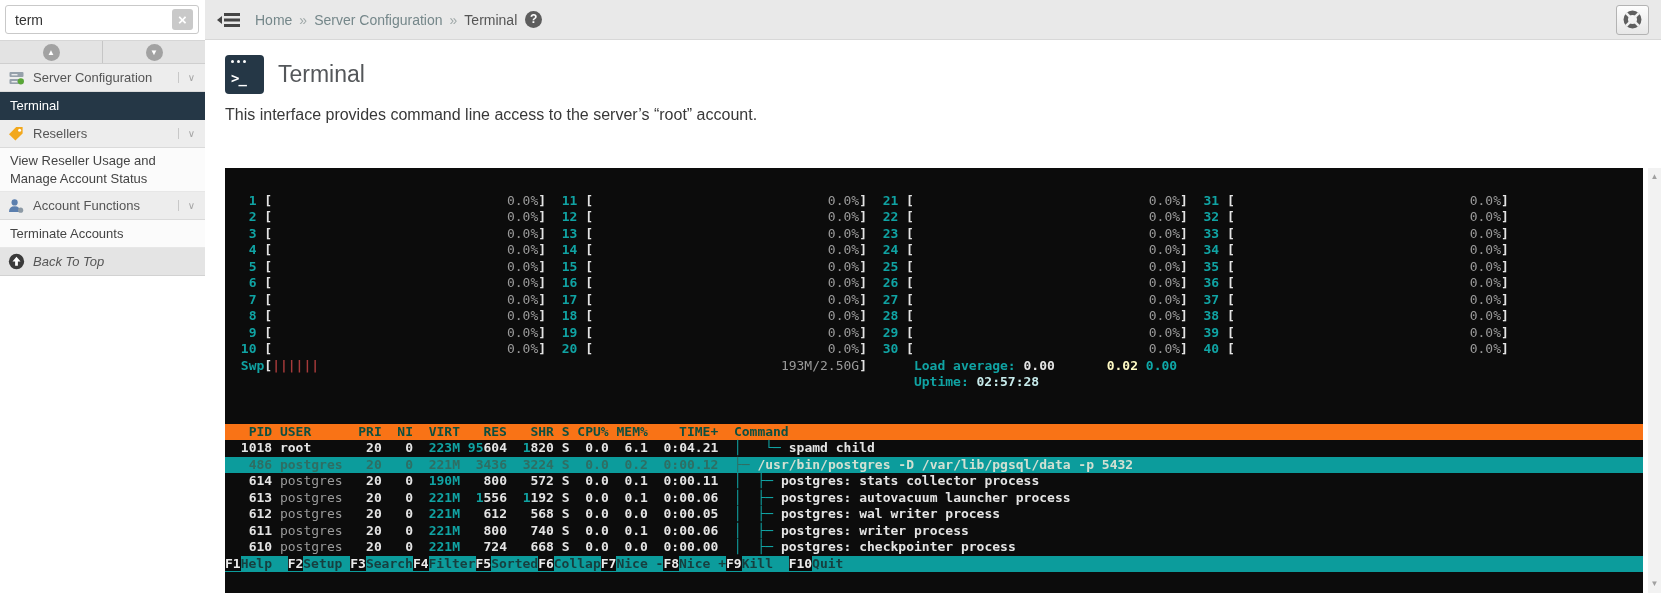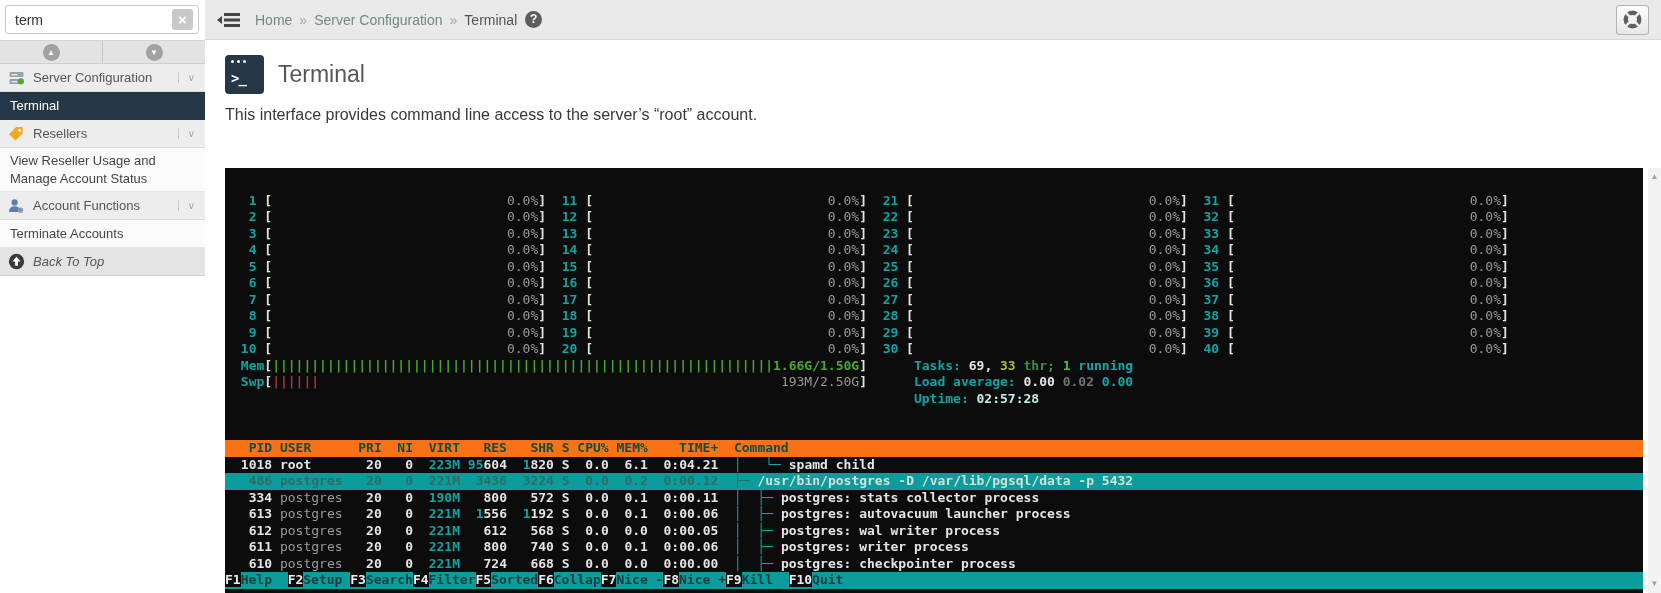--- a/index.html
+++ b/index.html
@@ -75,21 +75,21 @@
   .tline { white-space:pre; height:16.5px; }
   .cy  { color:#10a3a3; }
   .cy2 { color:#0fa8a8; }
   .wb  { color:#e4e4e4; }
   .dim { color:#9a9a9a; font-weight:normal; }
   .grn { color:#46aa2c; }
   .red { color:#a63a3a; }
   .ylw { color:#9dc13d; }
   .dgr { color:#35924d; }
   .bgr { color:#44c832; }
-  .lc  { color:#737373; }
+  .lc  { color:#fef9c3;margin-left:44px; }
   .lc2 { color:#c8ecec; }
   .phdr { background:#f97316; color:#0c4f40; margin:0 -8px; padding:0 8px; }
   .psel { background:#0c9c9c; margin:0 -8px; padding:0 8px; }
   .sel { color:#2f6e63; }
   .selcmd { color:#d2e0d2;text-align:center; }
   .fbar { background:#0c9c9c; margin:0 -8px; padding:0; }
   .fk { color:#ececec; background:#0c0c0c; }
   .fl { color:#173f3f; }
   
   .scrollbar { position:absolute; right:0; top:168px; bottom:0; width:13px; background:#f2f2f2; }
@@ -205,29 +205,28 @@
     <div class="tline"> <span class="cy"> 1</span><span class="wb"> [</span><span class="dim">                              0.0%</span><span class="wb">]</span>  <span class="cy">11</span><span class="wb"> [</span><span class="dim">                              0.0%</span><span class="wb">]</span>  <span class="cy">21</span><span class="wb"> [</span><span class="dim">                              0.0%</span><span class="wb">]</span>  <span class="cy">31</span><span class="wb"> [</span><span class="dim">                              0.0%</span><span class="wb">]</span></div>
     <div class="tline"> <span class="cy"> 2</span><span class="wb"> [</span><span class="dim">                              0.0%</span><span class="wb">]</span>  <span class="cy">12</span><span class="wb"> [</span><span class="dim">                              0.0%</span><span class="wb">]</span>  <span class="cy">22</span><span class="wb"> [</span><span class="dim">                              0.0%</span><span class="wb">]</span>  <span class="cy">32</span><span class="wb"> [</span><span class="dim">                              0.0%</span><span class="wb">]</span></div>
     <div class="tline"> <span class="cy"> 3</span><span class="wb"> [</span><span class="dim">                              0.0%</span><span class="wb">]</span>  <span class="cy">13</span><span class="wb"> [</span><span class="dim">                              0.0%</span><span class="wb">]</span>  <span class="cy">23</span><span class="wb"> [</span><span class="dim">                              0.0%</span><span class="wb">]</span>  <span class="cy">33</span><span class="wb"> [</span><span class="dim">                              0.0%</span><span class="wb">]</span></div>
     <div class="tline"> <span class="cy"> 4</span><span class="wb"> [</span><span class="dim">                              0.0%</span><span class="wb">]</span>  <span class="cy">14</span><span class="wb"> [</span><span class="dim">                              0.0%</span><span class="wb">]</span>  <span class="cy">24</span><span class="wb"> [</span><span class="dim">                              0.0%</span><span class="wb">]</span>  <span class="cy">34</span><span class="wb"> [</span><span class="dim">                              0.0%</span><span class="wb">]</span></div>
     <div class="tline"> <span class="cy"> 5</span><span class="wb"> [</span><span class="dim">                              0.0%</span><span class="wb">]</span>  <span class="cy">15</span><span class="wb"> [</span><span class="dim">                              0.0%</span><span class="wb">]</span>  <span class="cy">25</span><span class="wb"> [</span><span class="dim">                              0.0%</span><span class="wb">]</span>  <span class="cy">35</span><span class="wb"> [</span><span class="dim">                              0.0%</span><span class="wb">]</span></div>
     <div class="tline"> <span class="cy"> 6</span><span class="wb"> [</span><span class="dim">                              0.0%</span><span class="wb">]</span>  <span class="cy">16</span><span class="wb"> [</span><span class="dim">                              0.0%</span><span class="wb">]</span>  <span class="cy">26</span><span class="wb"> [</span><span class="dim">                              0.0%</span><span class="wb">]</span>  <span class="cy">36</span><span class="wb"> [</span><span class="dim">                              0.0%</span><span class="wb">]</span></div>
     <div class="tline"> <span class="cy"> 7</span><span class="wb"> [</span><span class="dim">                              0.0%</span><span class="wb">]</span>  <span class="cy">17</span><span class="wb"> [</span><span class="dim">                              0.0%</span><span class="wb">]</span>  <span class="cy">27</span><span class="wb"> [</span><span class="dim">                              0.0%</span><span class="wb">]</span>  <span class="cy">37</span><span class="wb"> [</span><span class="dim">                              0.0%</span><span class="wb">]</span></div>
     <div class="tline"> <span class="cy"> 8</span><span class="wb"> [</span><span class="dim">                              0.0%</span><span class="wb">]</span>  <span class="cy">18</span><span class="wb"> [</span><span class="dim">                              0.0%</span><span class="wb">]</span>  <span class="cy">28</span><span class="wb"> [</span><span class="dim">                              0.0%</span><span class="wb">]</span>  <span class="cy">38</span><span class="wb"> [</span><span class="dim">                              0.0%</span><span class="wb">]</span></div>
     <div class="tline"> <span class="cy"> 9</span><span class="wb"> [</span><span class="dim">                              0.0%</span><span class="wb">]</span>  <span class="cy">19</span><span class="wb"> [</span><span class="dim">                              0.0%</span><span class="wb">]</span>  <span class="cy">29</span><span class="wb"> [</span><span class="dim">                              0.0%</span><span class="wb">]</span>  <span class="cy">39</span><span class="wb"> [</span><span class="dim">                              0.0%</span><span class="wb">]</span></div>
     <div class="tline"> <span class="cy">10</span><span class="wb"> [</span><span class="dim">                              0.0%</span><span class="wb">]</span>  <span class="cy">20</span><span class="wb"> [</span><span class="dim">                              0.0%</span><span class="wb">]</span>  <span class="cy">30</span><span class="wb"> [</span><span class="dim">                              0.0%</span><span class="wb">]</span>  <span class="cy">40</span><span class="wb"> [</span><span class="dim">                              0.0%</span><span class="wb">]</span></div>
-    <div class="tline"> <span class="cy">Mem</span><span class="wb">[</span><span class="grn">||||||||||||||||||||||||||||||||||||||||||||||||||||||||||||||||1.66G/1.50G</span><span class="wb">]</span>      <span class="cy">Tasks: </span><span class="wb">69,</span> <span class="ylw">33</span> <span class="dgr">thr;</span> <span class="bgr">1</span> <span class="cy2">running</span></div>
     <div class="tline"> <span class="cy">Swp</span><span class="wb">[</span><span class="red">||||||</span><span class="dim">                                                           193M/2.50G</span><span class="wb">]</span>      <span class="cy">Load average: </span><span class="wb">0.00</span> <span class="lc">0.02</span> <span class="cy2">0.00</span></div>
     <div class="tline">                                                                                       <span class="cy">Uptime: </span><span class="lc2">02:57:28</span></div>
     <div class="tline"></div>
     <div class="tline"></div>
     <div class="tline phdr">  PID USER      PRI  NI  VIRT   RES   SHR S CPU% MEM%    TIME+  Command</div>
     <div class="tline"><span class="wb"> 1018</span> <span class="wb">root     </span><span class="wb">  20   0</span><span class="cy">  223M</span><span class="cy"> 95</span><span class="wb">604</span><span class="cy">  1</span><span class="wb">820</span><span class="wb"> S  0.0  6.1  0:04.21</span>  <span class="cy">│   └─ </span><span class="wb">spamd child</span></div>
     <div class="tline psel"><span class="sel">  486</span> <span class="sel">postgres </span><span class="sel">  20   0</span><span class="sel">  221M</span><span class="sel">  3436</span><span class="sel">  3224</span><span class="sel"> S  0.0  0.2  0:00.12</span>  <span class="sel">├─ </span><span class="selcmd">/usr/bin/postgres -D /var/lib/pgsql/data -p 5432</span></div>
-    <div class="tline"><span class="wb">  334</span> <span class="dim">postgres </span><span class="wb">  20   0</span><span class="cy">  190M</span><span class="wb">   800</span><span class="wb">   572</span><span class="wb"> S  0.0  0.1  0:00.11</span>  <span class="cy">│  ├─ </span><span class="wb">postgres: stats collector process</span></div>
+    <div class="tline"><span class="wb">  614</span> <span class="dim">postgres </span><span class="wb">  20   0</span><span class="cy">  190M</span><span class="wb">   800</span><span class="wb">   572</span><span class="wb"> S  0.0  0.1  0:00.11</span>  <span class="cy">│  ├─ </span><span class="wb">postgres: stats collector process</span></div>
     <div class="tline"><span class="wb">  613</span> <span class="dim">postgres </span><span class="wb">  20   0</span><span class="cy">  221M</span><span class="cy">  1</span><span class="wb">556</span><span class="cy">  1</span><span class="wb">192</span><span class="wb"> S  0.0  0.1  0:00.06</span>  <span class="cy">│  ├─ </span><span class="wb">postgres: autovacuum launcher process</span></div>
     <div class="tline"><span class="wb">  612</span> <span class="dim">postgres </span><span class="wb">  20   0</span><span class="cy">  221M</span><span class="wb">   612</span><span class="wb">   568</span><span class="wb"> S  0.0  0.0  0:00.05</span>  <span class="cy">│  ├─ </span><span class="wb">postgres: wal writer process</span></div>
     <div class="tline"><span class="wb">  611</span> <span class="dim">postgres </span><span class="wb">  20   0</span><span class="cy">  221M</span><span class="wb">   800</span><span class="wb">   740</span><span class="wb"> S  0.0  0.1  0:00.06</span>  <span class="cy">│  ├─ </span><span class="wb">postgres: writer process</span></div>
     <div class="tline"><span class="wb">  610</span> <span class="dim">postgres </span><span class="wb">  20   0</span><span class="cy">  221M</span><span class="wb">   724</span><span class="wb">   668</span><span class="wb"> S  0.0  0.0  0:00.00</span>  <span class="cy">│  ├─ </span><span class="wb">postgres: checkpointer process</span></div>
     <div class="tline fbar"><span class="fk">F1</span><span class="fl">Help  </span><span class="fk">F2</span><span class="fl">Setup </span><span class="fk">F3</span><span class="fl">Search</span><span class="fk">F4</span><span class="fl">Filter</span><span class="fk">F5</span><span class="fl">Sorted</span><span class="fk">F6</span><span class="fl">Collap</span><span class="fk">F7</span><span class="fl">Nice -</span><span class="fk">F8</span><span class="fl">Nice +</span><span class="fk">F9</span><span class="fl">Kill  </span><span class="fk">F10</span><span class="fl">Quit  </span><span class="fl">                                                                                                    </span></div>
   </div>
 
 <div class="scrollbar">
   <div class="arr up">▲</div>
   <div class="arr down">▼</div>

